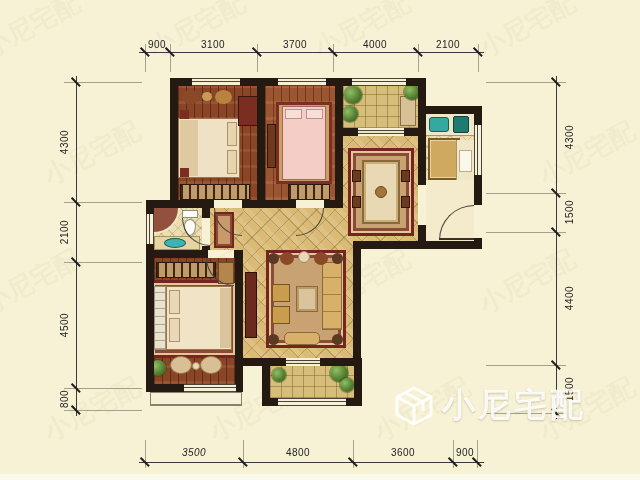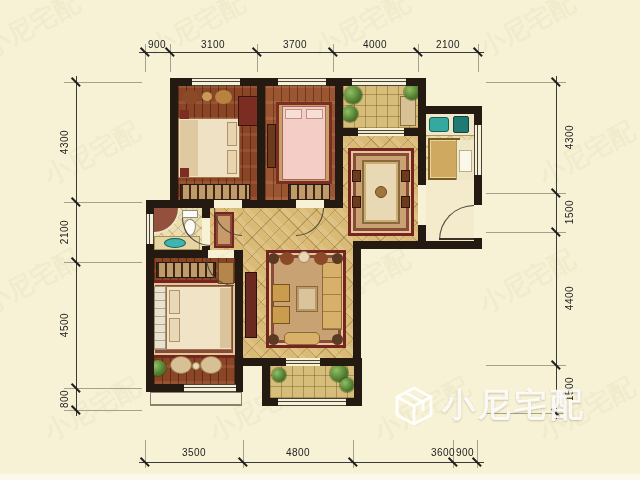--- a/index.html
+++ b/index.html
@@ -229,23 +229,23 @@
   <div class="ext" style="left:145px;top:440px;width:1px;height:28px;"></div>
   <div class="ext" style="left:243px;top:440px;width:1px;height:28px;"></div>
   <div class="ext" style="left:353px;top:440px;width:1px;height:28px;"></div>
   <div class="ext" style="left:453px;top:440px;width:1px;height:28px;"></div>
   <div class="ext" style="left:477px;top:440px;width:1px;height:28px;"></div>
   <div class="tick" style="left:139px;top:461px;"></div>
     <div class="tick" style="left:237px;top:461px;"></div>
   <div class="tick" style="left:347px;top:461px;"></div>
     <div class="tick" style="left:447px;top:461px;"></div>
   <div class="tick" style="left:471px;top:461px;"></div>
-  <span class="dlab" style="left:194px;top:447px;">3500</span>
+  <span class="dlab" style="left:194px;top:447px;font-style:italic;">3500</span>
   <span class="dlab" style="left:298px;top:447px;">4800</span>
-  <span class="dlab" style="left:403px;top:447px;margin-left:40px;">3600</span>
+  <span class="dlab" style="left:403px;top:447px;">3600</span>
   <span class="dlab" style="left:465px;top:447px;">900</span>
 
   <div class="dline" style="left:76px;top:76px;width:1px;height:340px;"></div>
   <div class="ext" style="left:64px;top:82px;width:78px;height:1px;"></div>
   <div class="ext" style="left:64px;top:202px;width:78px;height:1px;"></div>
   <div class="ext" style="left:64px;top:262px;width:78px;height:1px;"></div>
   <div class="ext" style="left:64px;top:388px;width:78px;height:1px;"></div>
   <div class="ext" style="left:64px;top:410px;width:78px;height:1px;"></div>
   <div class="tick" style="left:70px;top:81px;"></div>
     <div class="tick" style="left:70px;top:201px;"></div>

